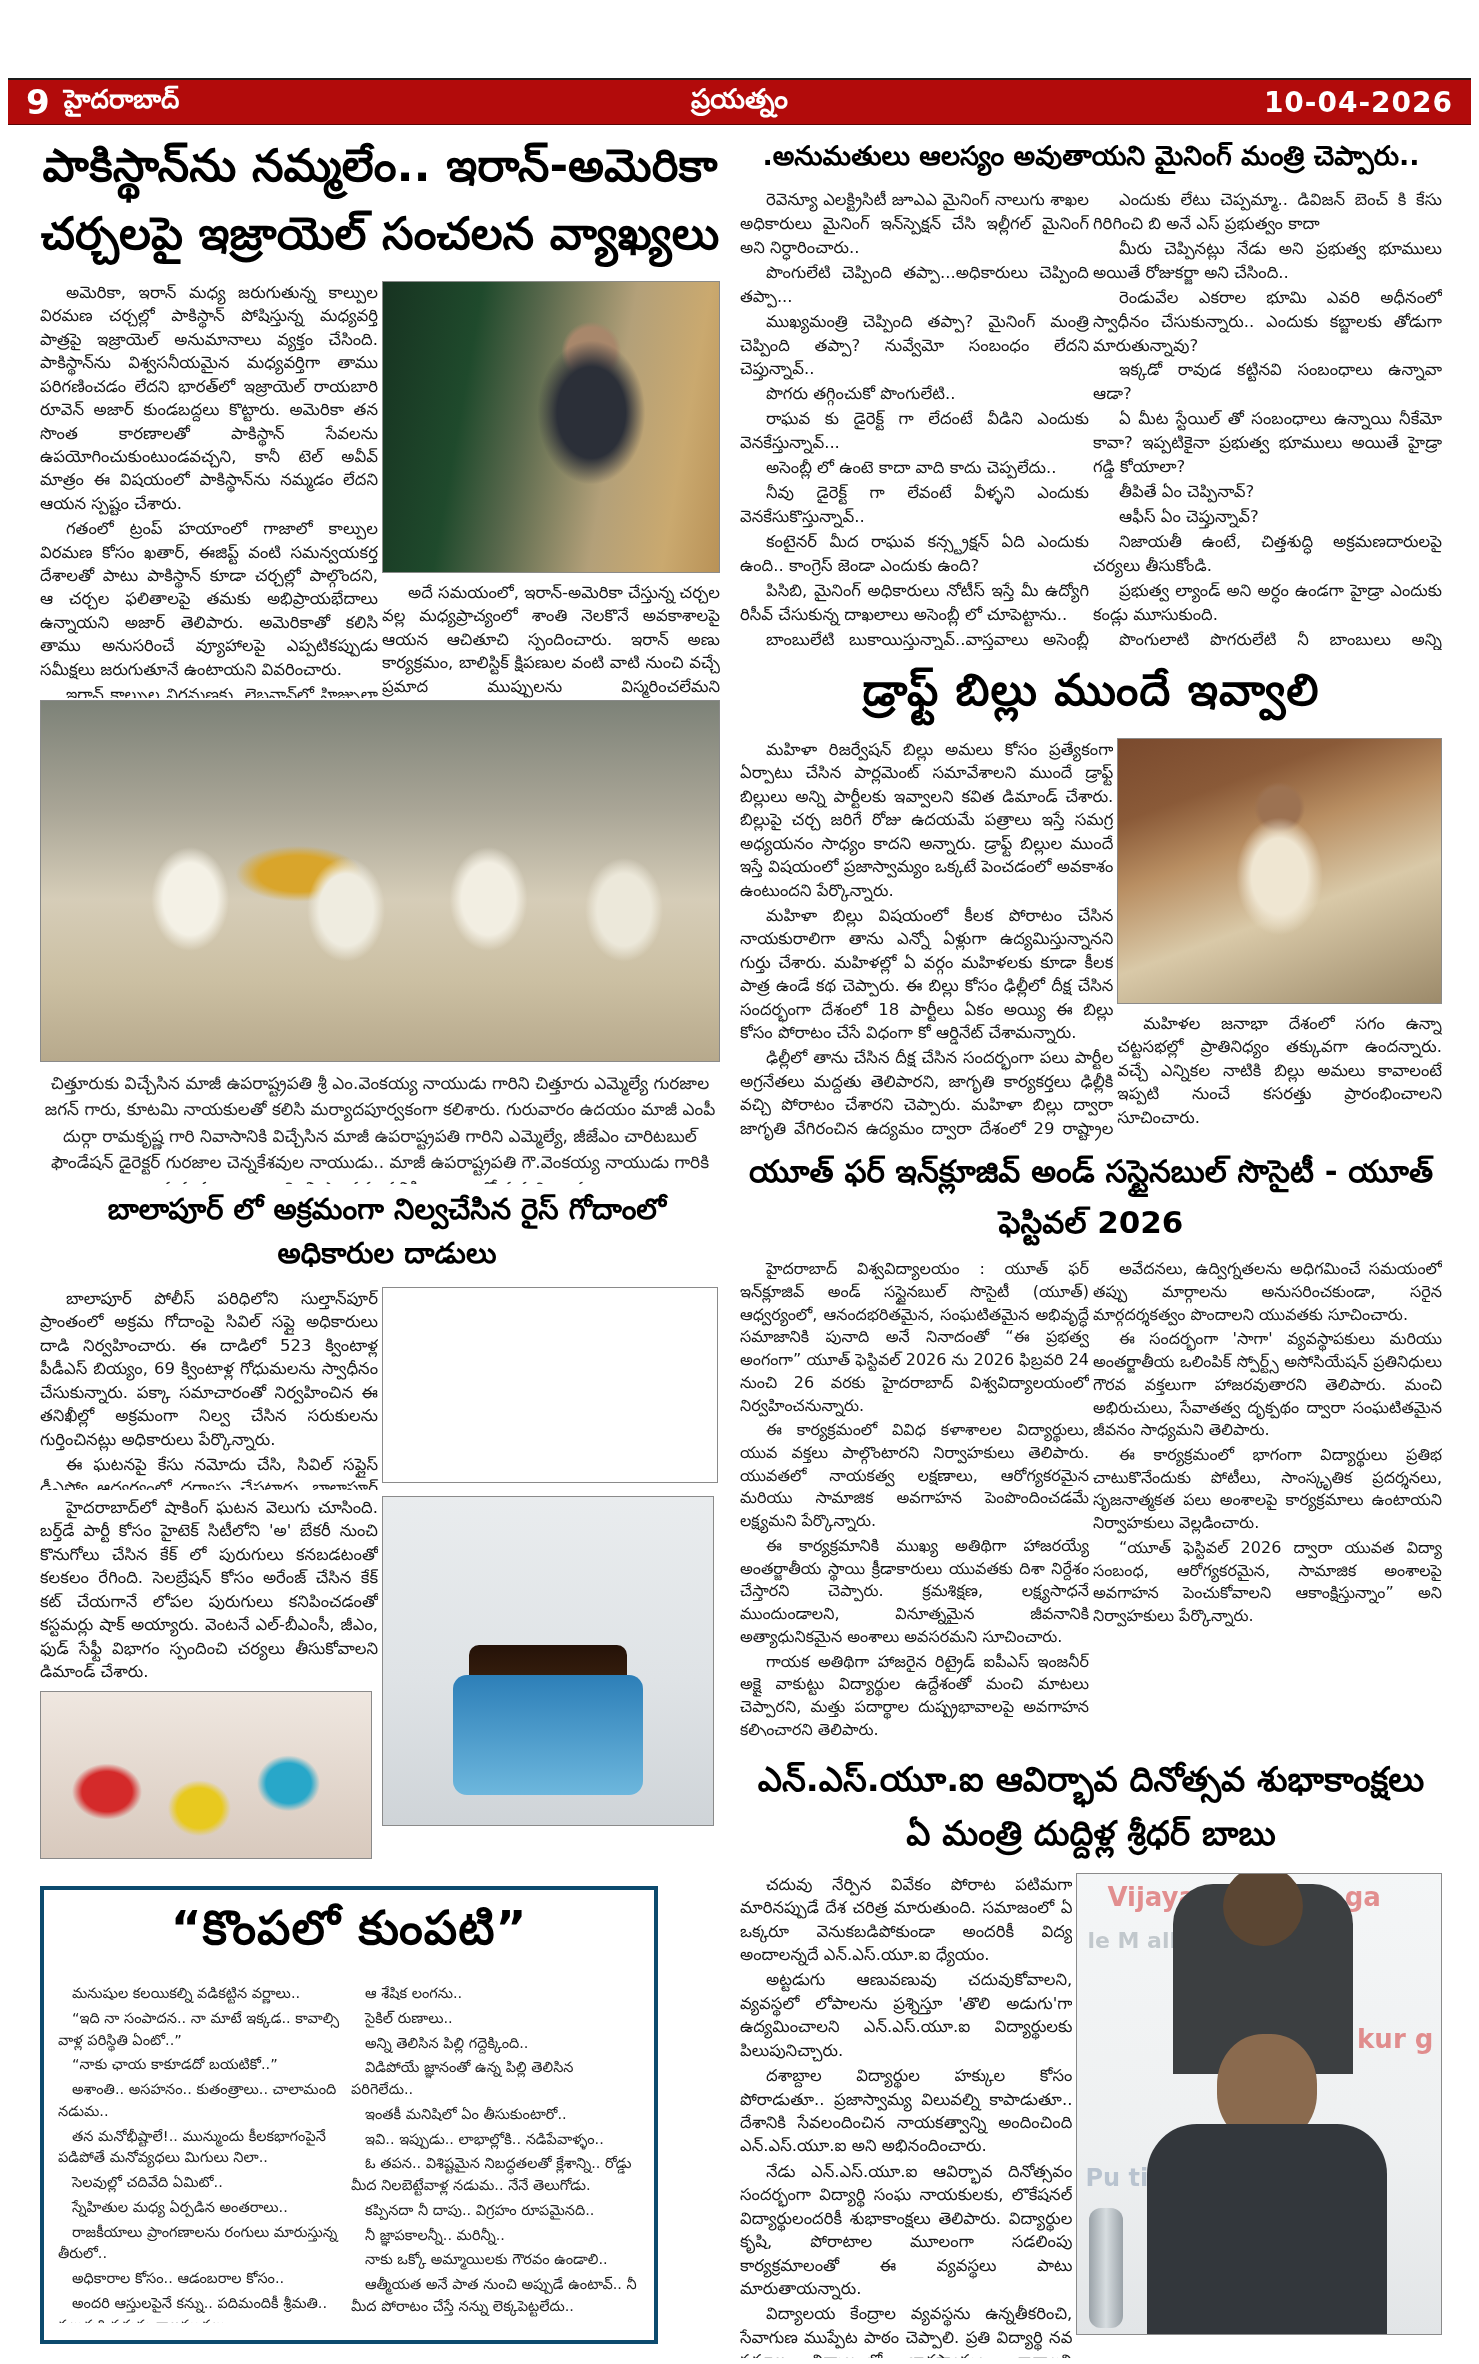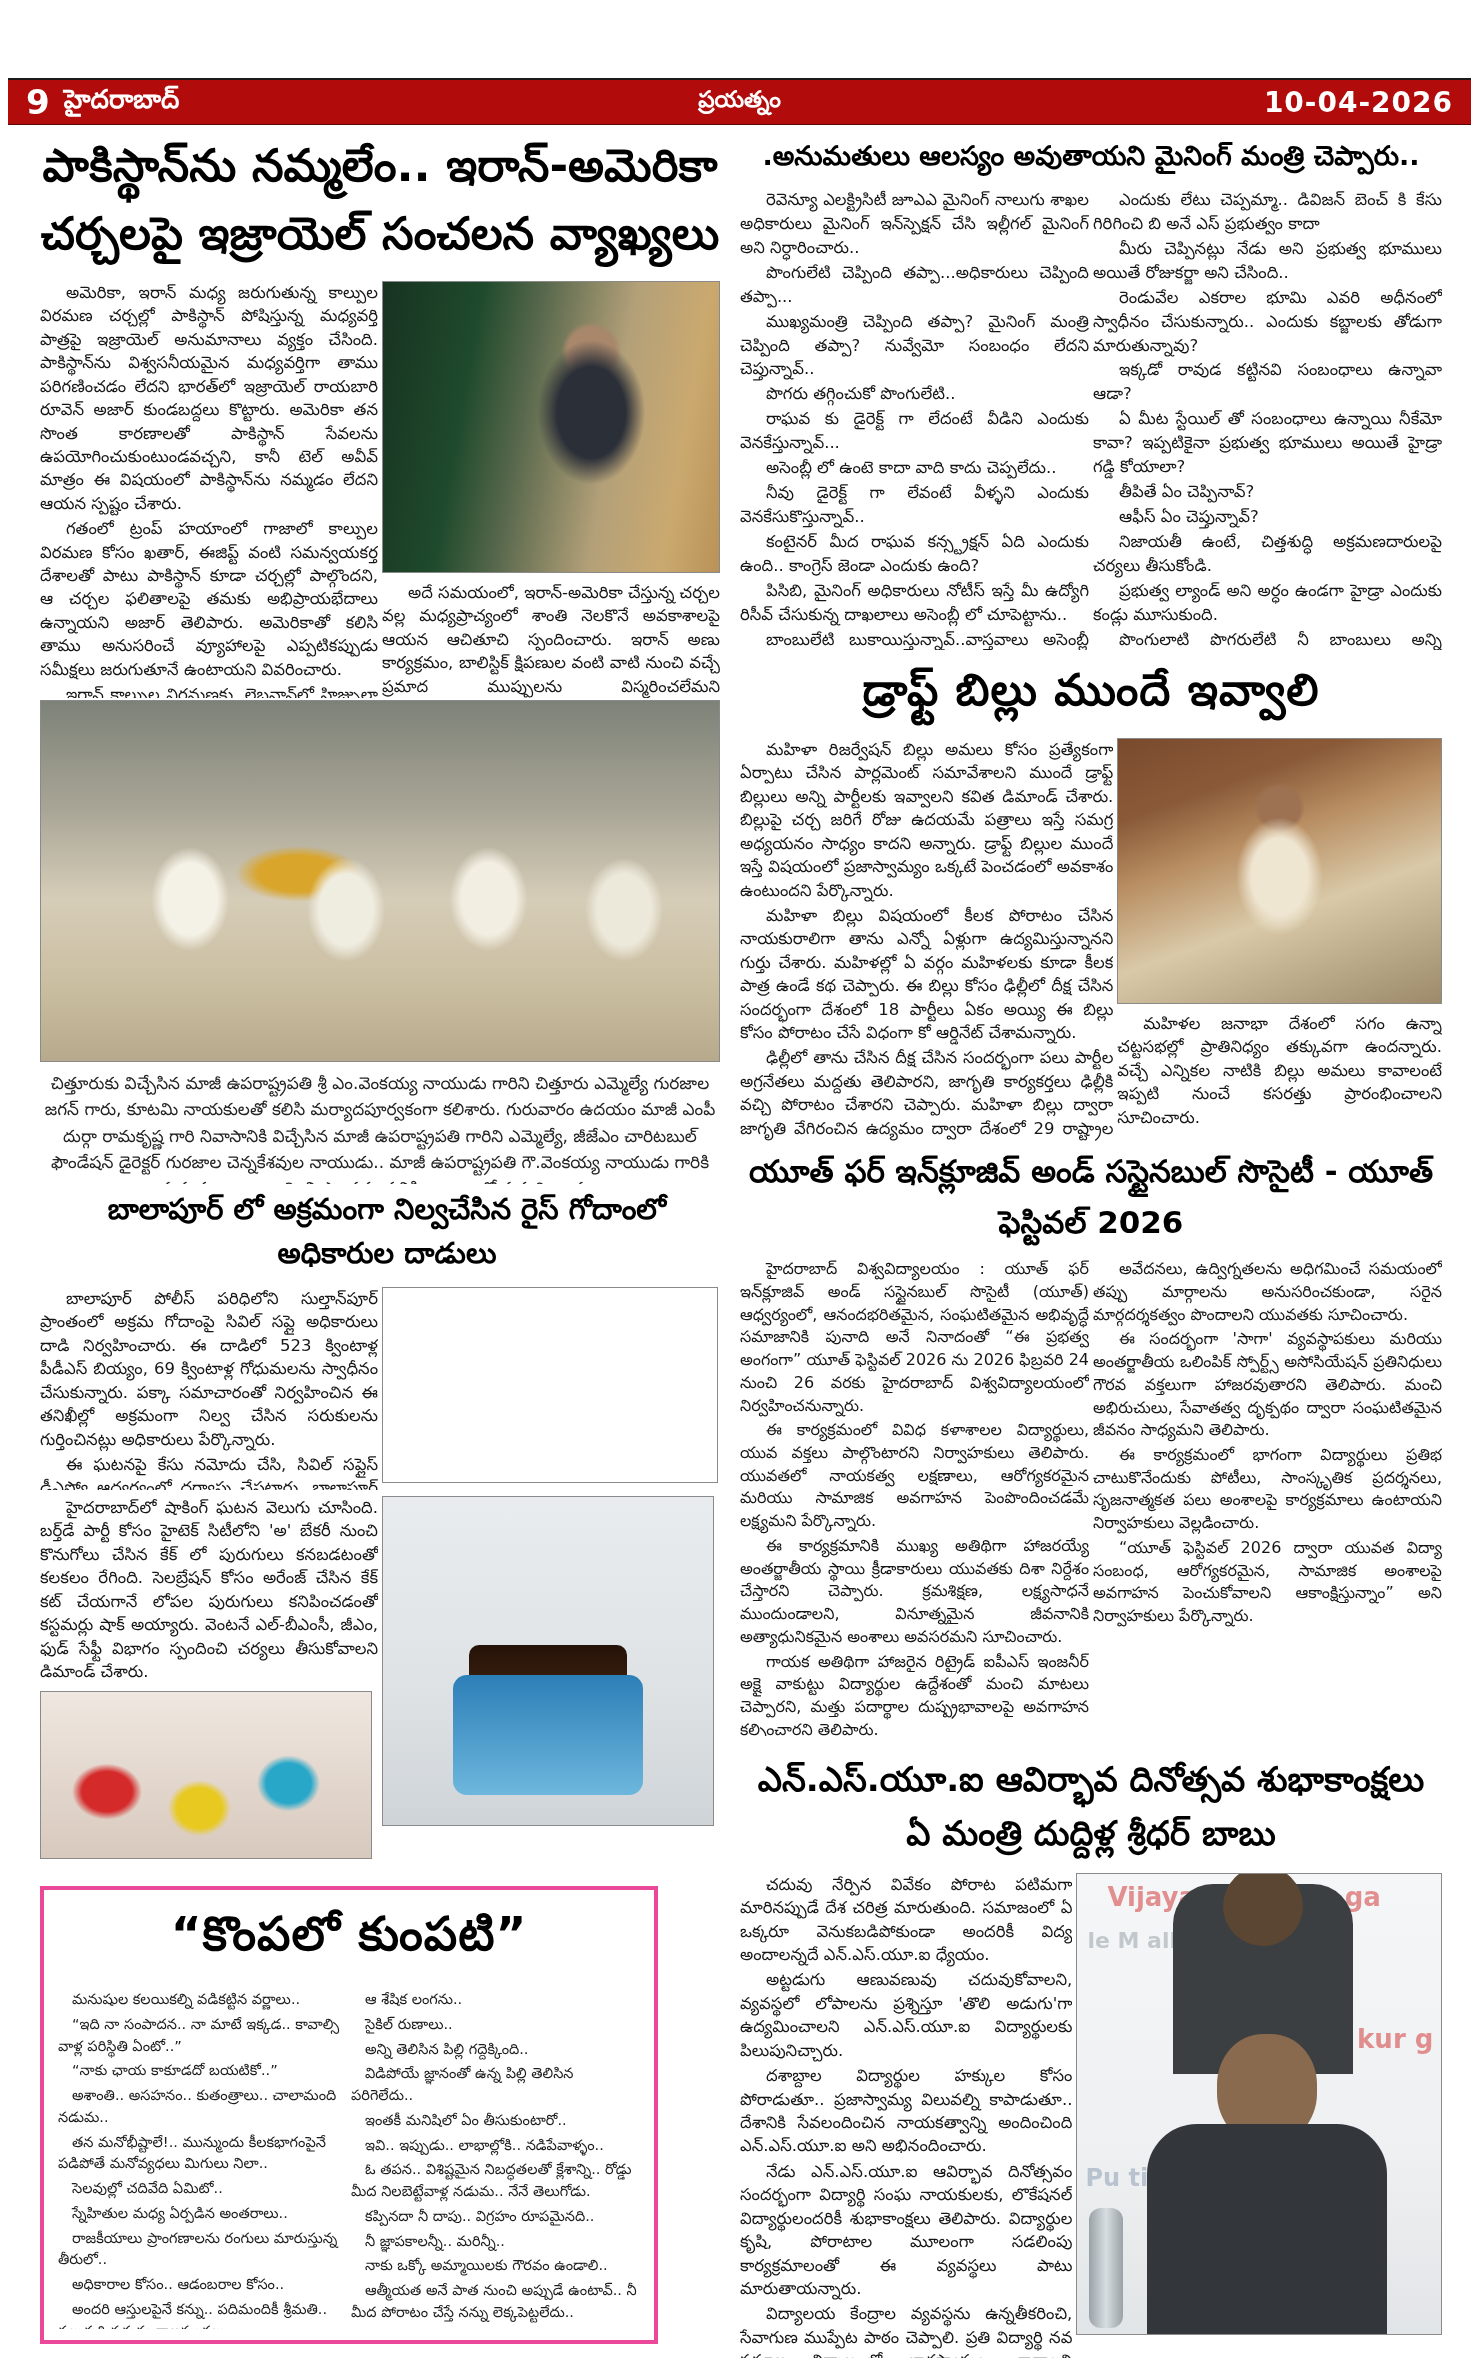--- a/index.html
+++ b/index.html
@@ -9,21 +9,21 @@
     font-family:"DejaVu Sans", sans-serif; color:#111; overflow:hidden;
   }
   
   .header-bar {
     position:absolute; left:8px; top:78px; width:1463px; height:47px;
     background:#b20b0b; border-top:2px solid #1a1a1a; border-bottom:1px solid #5a0505;
     display:flex; align-items:center; color:#fff; padding:0 18px;
   }
   .page-num { font-size:34px; font-weight:bold; margin-right:14px; line-height:1; }
   .edition  { font-size:26px; font-weight:bold; }
-  .masthead { position:absolute; left:0; right:0; text-align:center; font-size:23px; font-weight:bold; }
+  .masthead { position:absolute; left:0; right:0; text-align:center; font-size:27px; font-weight:bold; }
   .pdate    { margin-left:auto; font-size:28px; font-weight:bold; letter-spacing:1px; }
 
   
   .article { position:absolute; overflow:hidden; }
   .hl { font-weight:bold; text-align:center; color:#000; }
   .cols { display:flex; gap:4px; }
   .col { flex:1; overflow:hidden; }
   .bodytxt p { font-size:16.5px; line-height:1.42; text-align:justify; text-indent:26px; margin-bottom:2px; color:#161616; }
   .dialog p { font-size:16.5px; line-height:1.45; text-align:justify; text-indent:26px; margin-bottom:1px; color:#161616; }
   .photo { position:relative; border:1px solid #8a8a8a; overflow:hidden; }
@@ -88,21 +88,21 @@
       radial-gradient(50px 40px at 20% 60%, #d42a2a 0 50%, transparent 70%),
       radial-gradient(45px 40px at 48% 70%, #e8c91f 0 50%, transparent 70%),
       radial-gradient(45px 40px at 75% 55%, #28a7c9 0 50%, transparent 70%),
       linear-gradient(180deg,#efe7e0,#d8c9bd);
   }
   .fridge-photo { width:332px; height:330px; background:linear-gradient(180deg,#e9ecee 0%,#dfe3e6 55%,#cfd4d8 100%); }
   .cake-base { position:absolute; left:70px; bottom:30px; width:190px; height:120px; border-radius:14px; background:linear-gradient(180deg,#2d7fb8,#6db7dd); }
   .cake-top  { position:absolute; left:86px; bottom:110px; width:158px; height:70px; border-radius:10px; background:linear-gradient(180deg,#241208,#4a2a12); }
 
   
-  .kumpati { left:40px; top:1886px; width:618px; height:458px; border:4px solid #ec4899; padding:12px 14px; }
+  .kumpati { left:40px; top:1886px; width:618px; height:458px; border:4px solid #0c4a6e; padding:6px 14px; }
   .kumpati .hl { font-size:47px; letter-spacing:1px; margin:4px 0 16px 0; }
   .kumpati .cols { height:340px; }
   .kumpati p { font-size:14.5px; line-height:1.5; text-align:left; text-indent:14px; margin-bottom:3px; color:#1c1c1c; }
 
   
   .nsui { left:740px; top:1752px; width:702px; height:606px; }
   .nsui .hl { font-size:34px; line-height:1.6; margin-bottom:12px; }
   .nsui-photo { width:366px; height:462px; background:linear-gradient(180deg,#f4f6f7 0%,#eef0f1 60%,#e2e5e7 100%); }
   .fig-back  { position:absolute; left:96px; top:10px; width:180px; height:190px; border-radius:40px 40px 0 0; background:#3c3f41; }
   .head-back { position:absolute; left:146px; top:-8px; width:80px; height:80px; border-radius:50%; background:#5b4633; }

